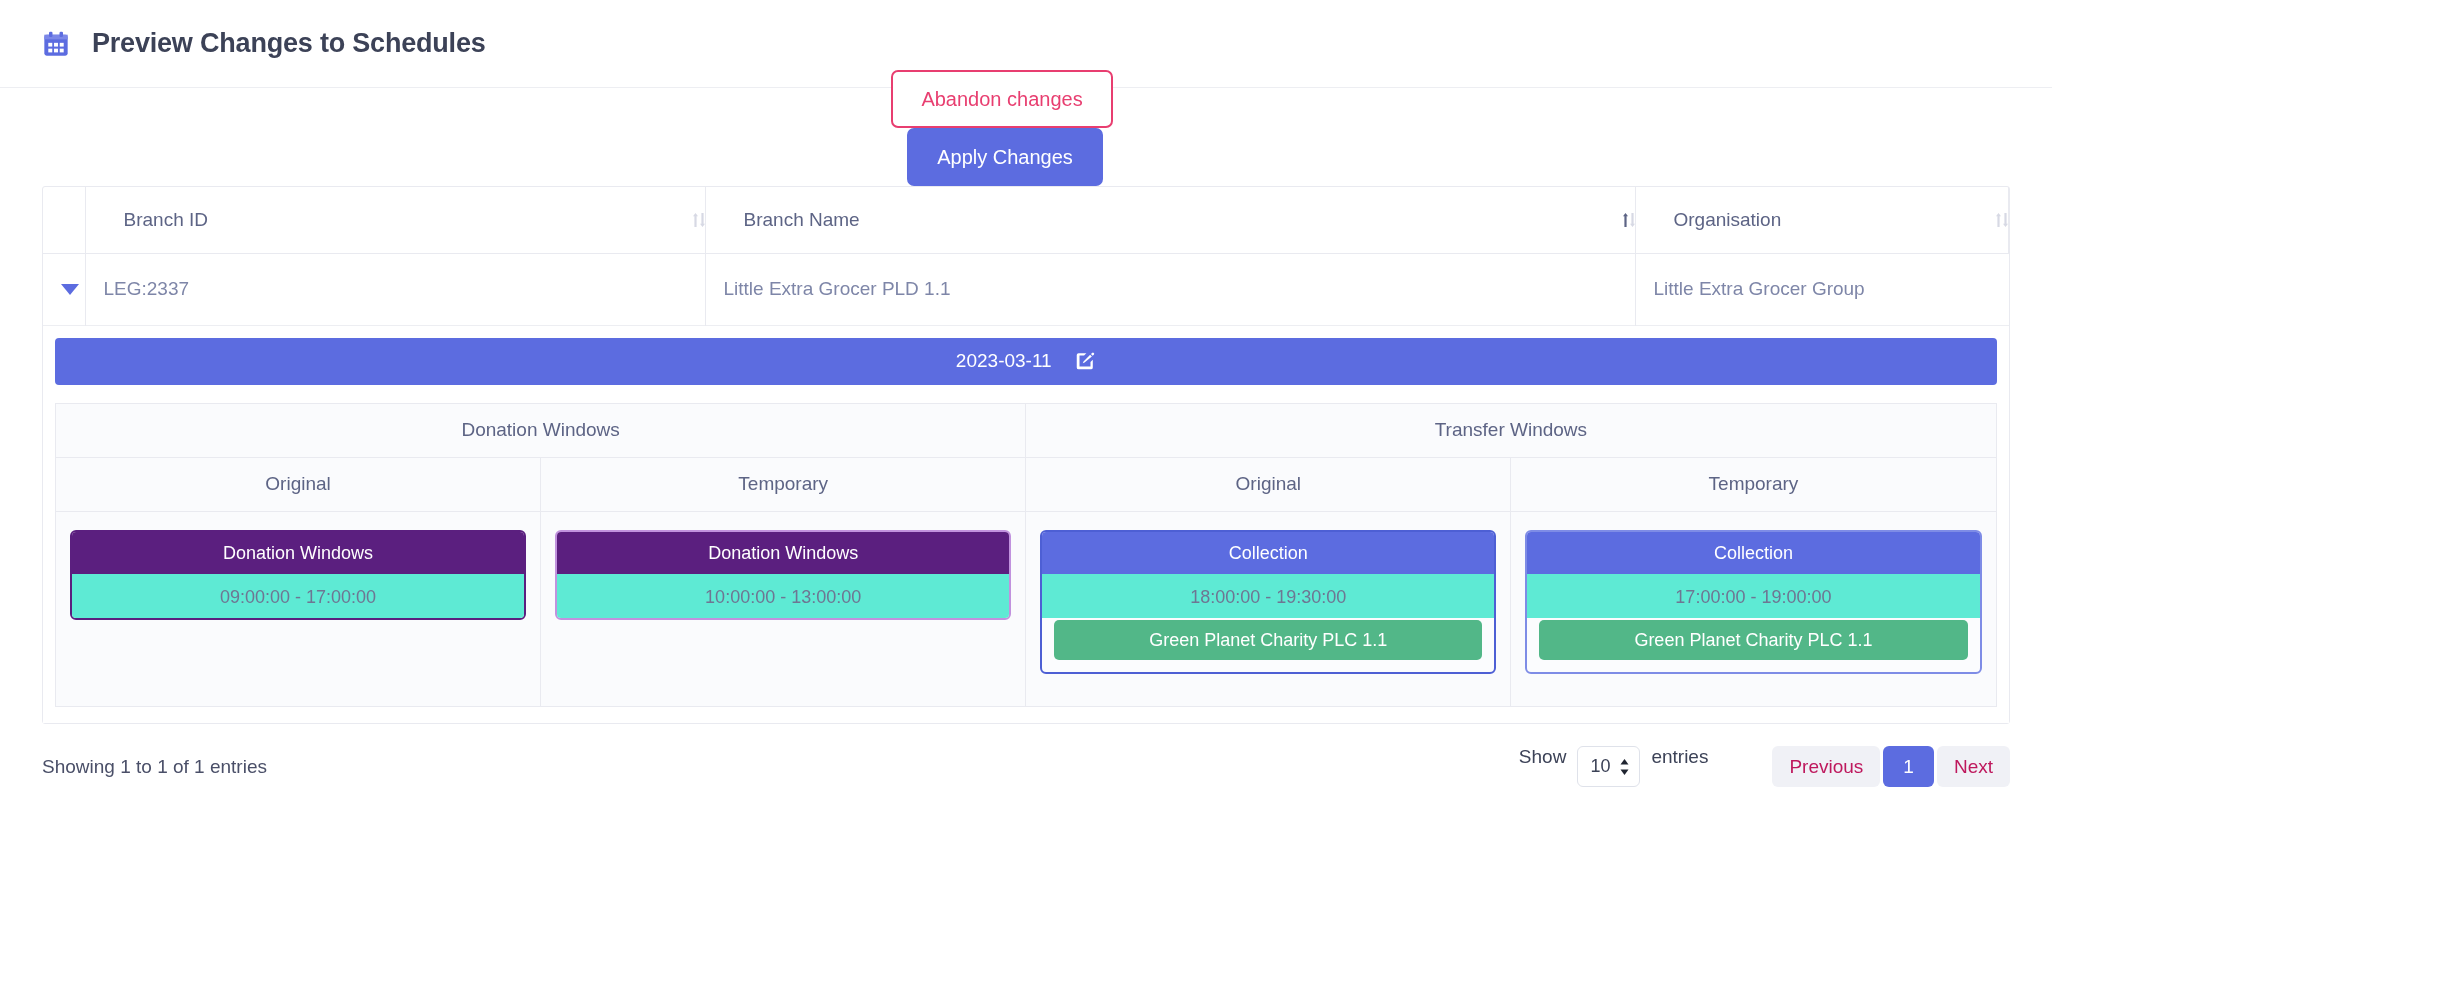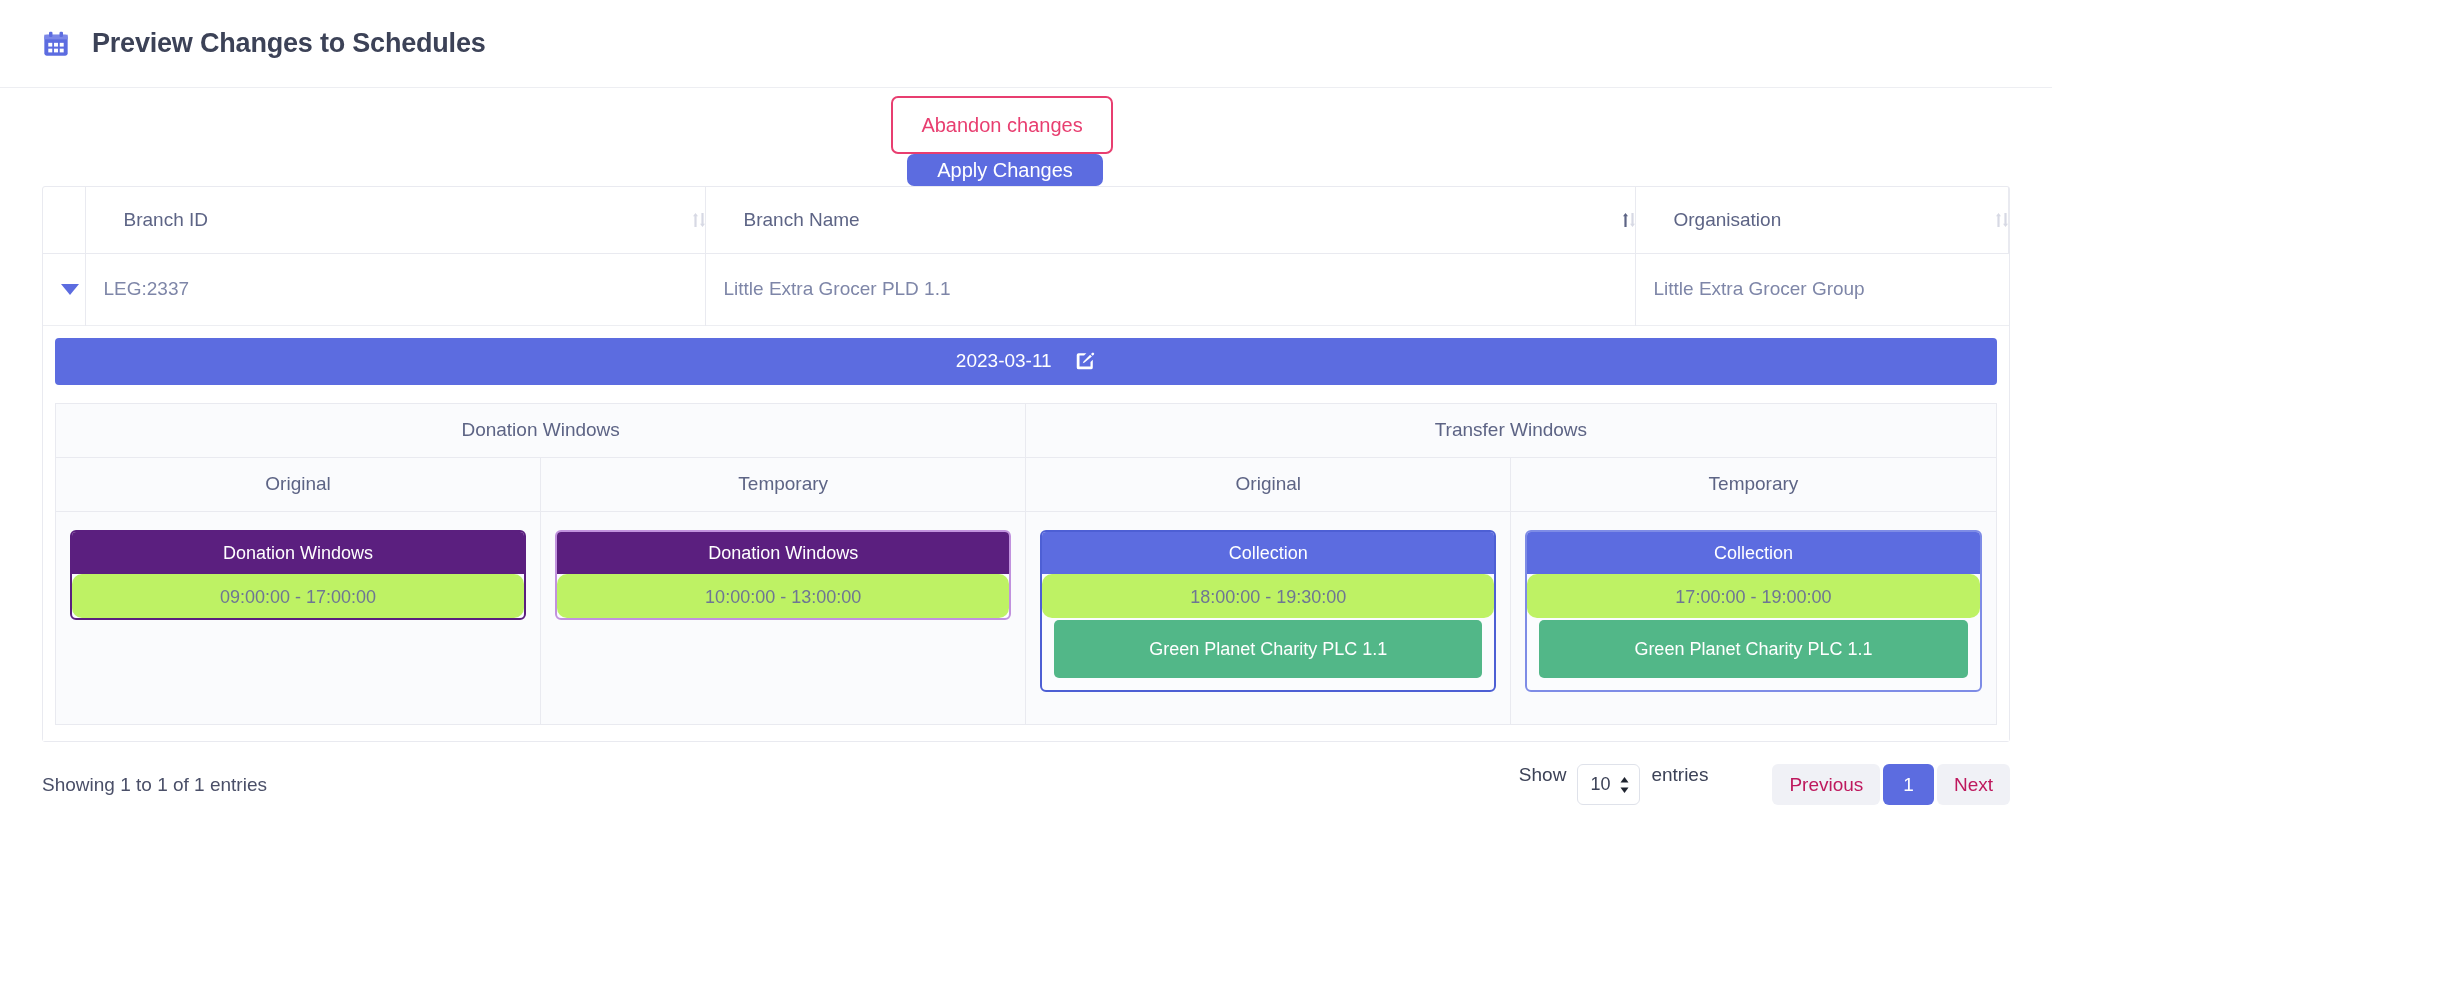--- a/index.html
+++ b/index.html
@@ -64,21 +64,21 @@
     background: #ffffff;
     color: #e83e70;
     border: 2px solid #e83e70;
     padding: 17px 28px;
     margin-right: 6px;
   }
   .btn-apply {
     background: #5c6ce0;
     color: #ffffff;
     border: 2px solid #5c6ce0;
-    padding: 4px 28px;
+    padding: 17px 28px;
   }
 
   
   .table-wrap {
     margin: 0 42px;
     border: 1px solid #e9eaf0;
     border-radius: 3px;
     background: #ffffff;
   }
   table.main-table {
@@ -201,31 +201,30 @@
     line-height: 1;
   }
   .win-head.purple { background: #5b1f7f; }
   .win-head.blue   { background: #5c6ce0; }
 
   .win-time {
     font-size: 18px;
     color: #6e7693;
     text-align: center;
     padding: 14px 6px 12px 6px;
-    background: #bef264;
+    background: #5eead4;
     line-height: 1;
-    border-radius: 10px;
   }
   .charity-badge {
     background: #52b788;
     color: #ffffff;
     font-size: 18px;
     text-align: center;
     border-radius: 5px;
-    padding: 20px 6px;
+    padding: 11px 6px;
     margin: 2px 12px 12px 12px;
     line-height: 1;
   }
 
   
   .footer {
     margin: 0 42px;
     height: 86px;
     display: flex;
     align-items: center;

